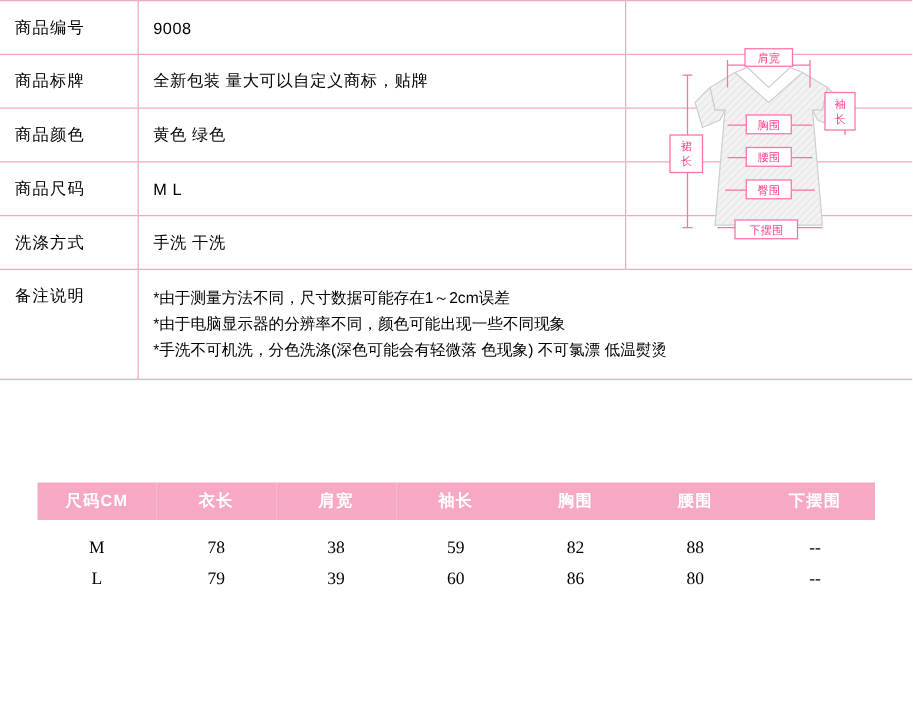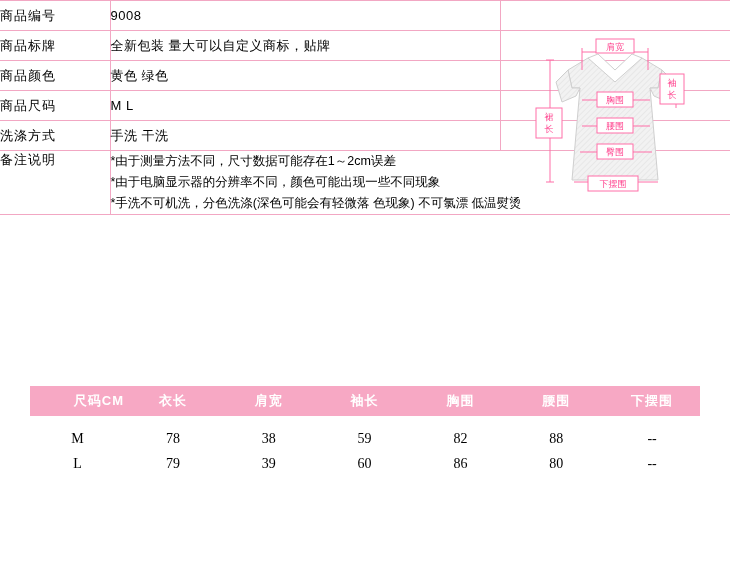--- a/index.html
+++ b/index.html
@@ -20,21 +20,21 @@
   .spec-table {
     position: absolute;
     left: 0; top: 0;
     width: 730px;
     border-collapse: collapse;
     table-layout: fixed;
   }
   .spec-table td {
     border-top: 1px solid #f2a7c3;
     border-bottom: 1px solid #f2a7c3;
-    padding: 0;
+    padding: 12px;
     vertical-align: middle;
     height: 30px;
   }
   .spec-label {
     width: 110px;
     padding-left: 14px;
     font-size: 13px;
     color: #000;
     border-right: 1px solid #f2a7c3;
     letter-spacing: 1px;
@@ -100,21 +100,21 @@
   }
   .size-table td {
     text-align: center;
     font-size: 13px;
     color: #000;
     height: 32px;
     border: none;
   }
   .size-table tbody tr:first-child td { padding-top: 14px; }
   .size-table tbody tr td { font-family: "Liberation Serif", serif; font-size: 14px; }
-  .size-head-first { width: 95px; text-align: right; }
+  .size-head-first { width: 95px; }
 
   .divider-bottom {
     position: absolute;
     left: 0;
     top: 536px;
     width: 730px;
     height: 1px;
     background: transparent;
   }
 </style>

